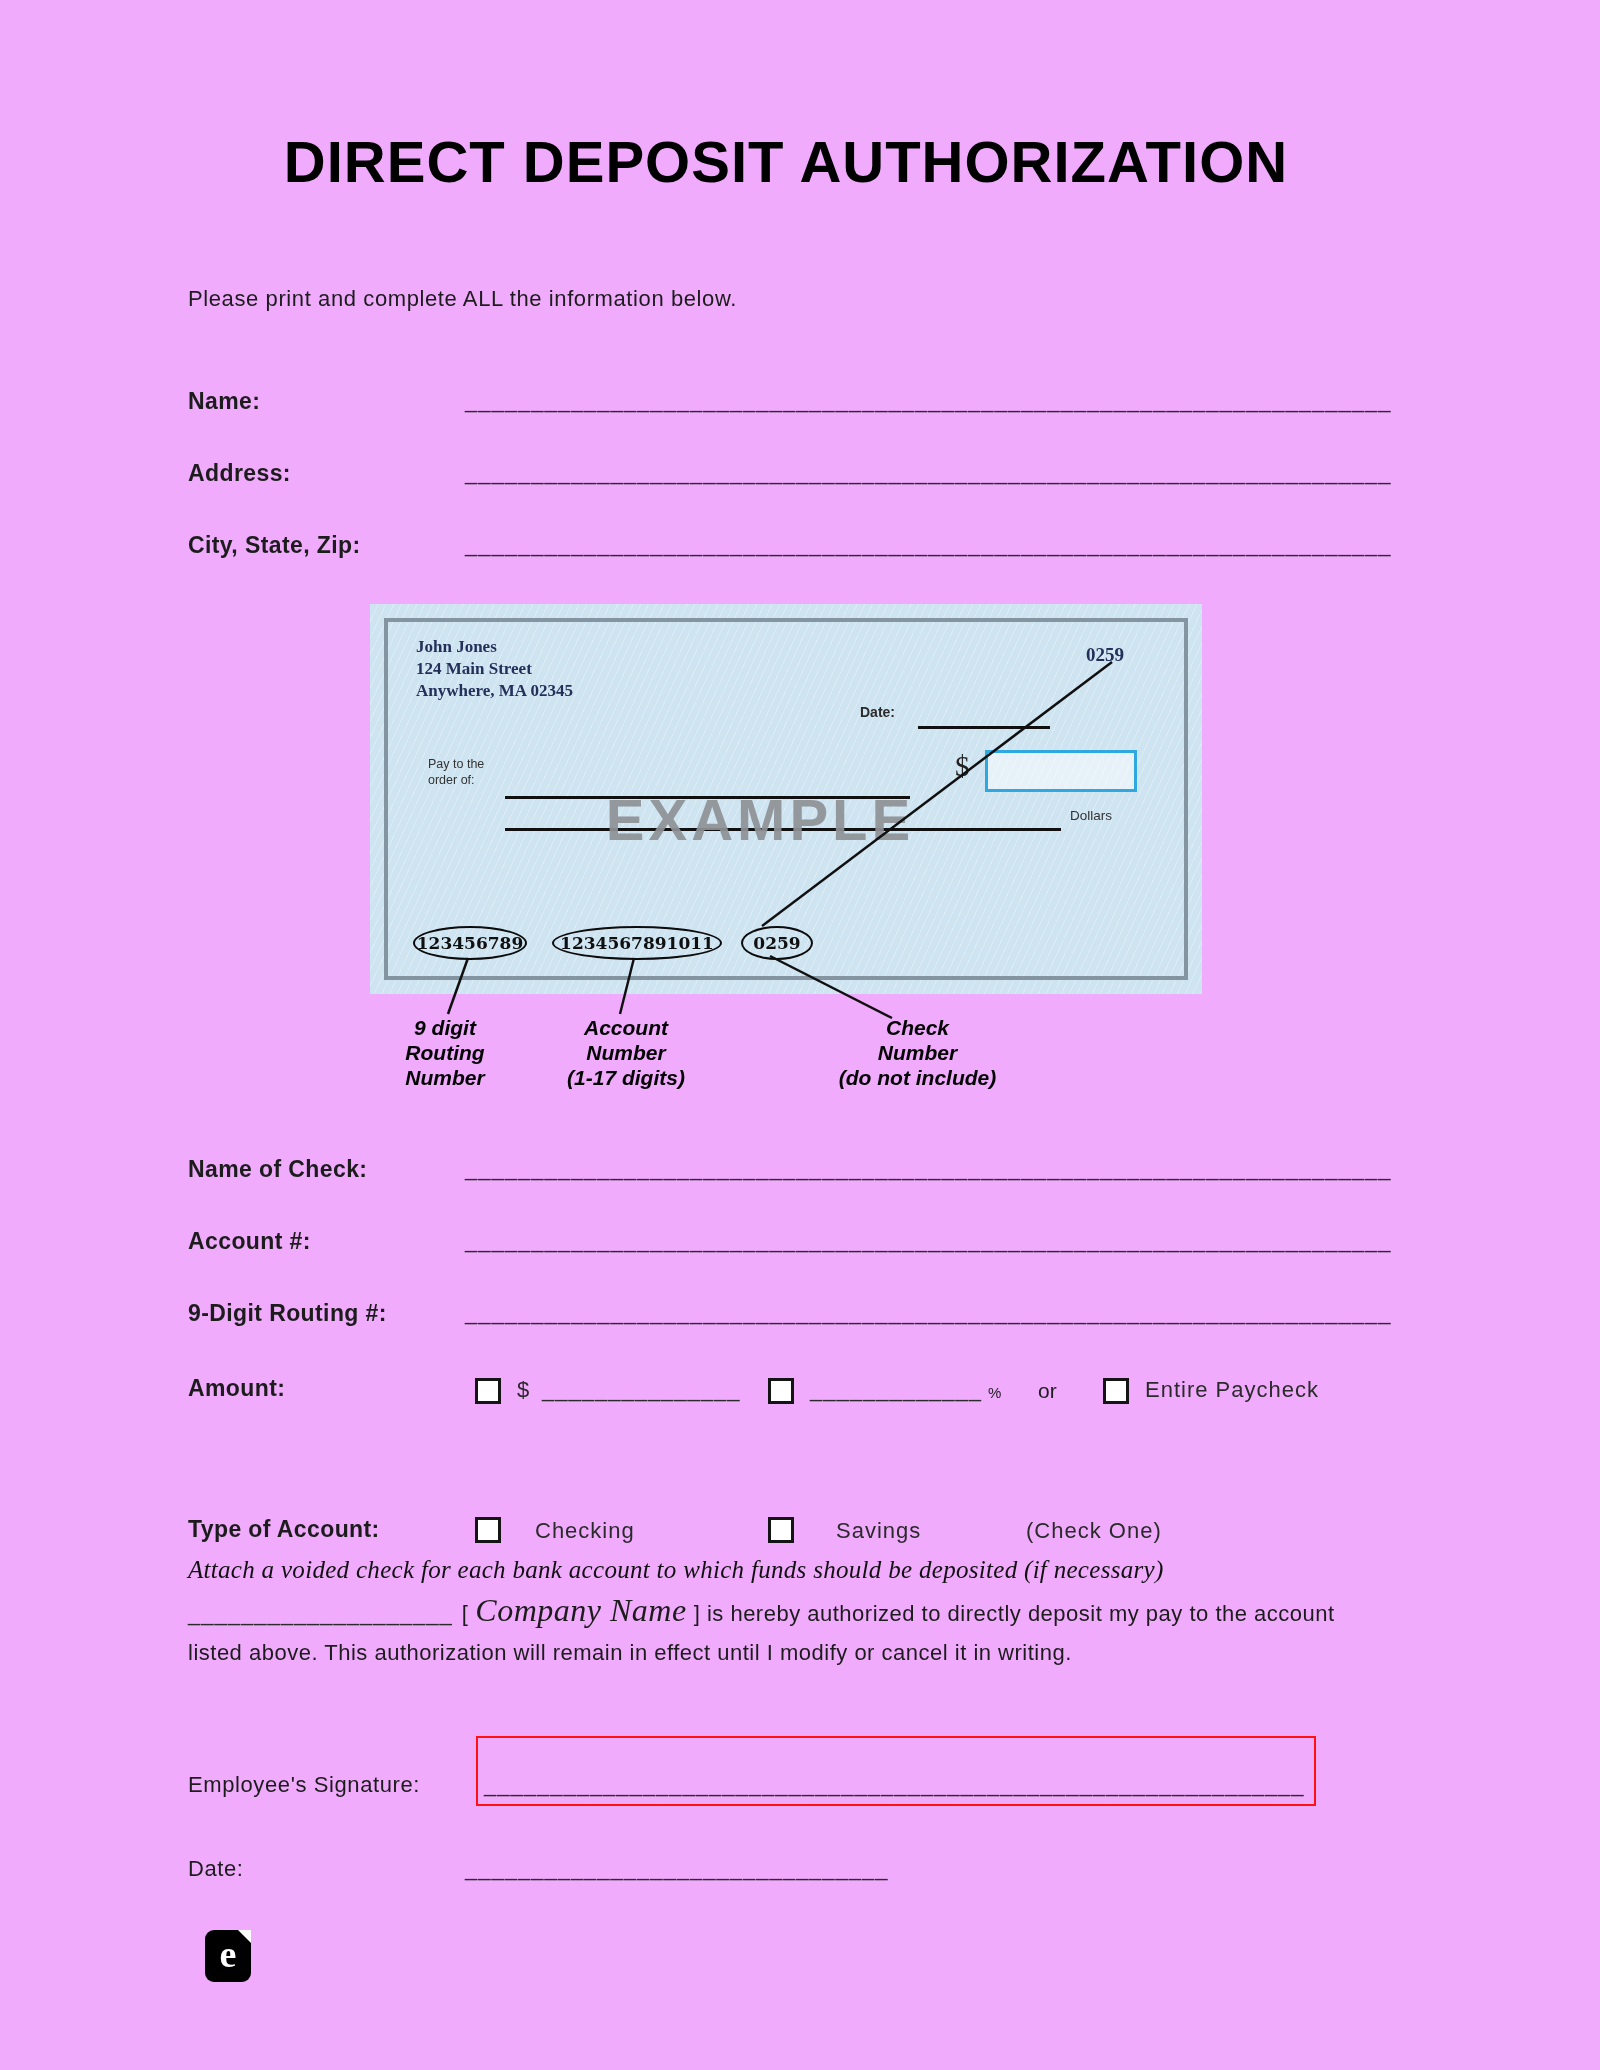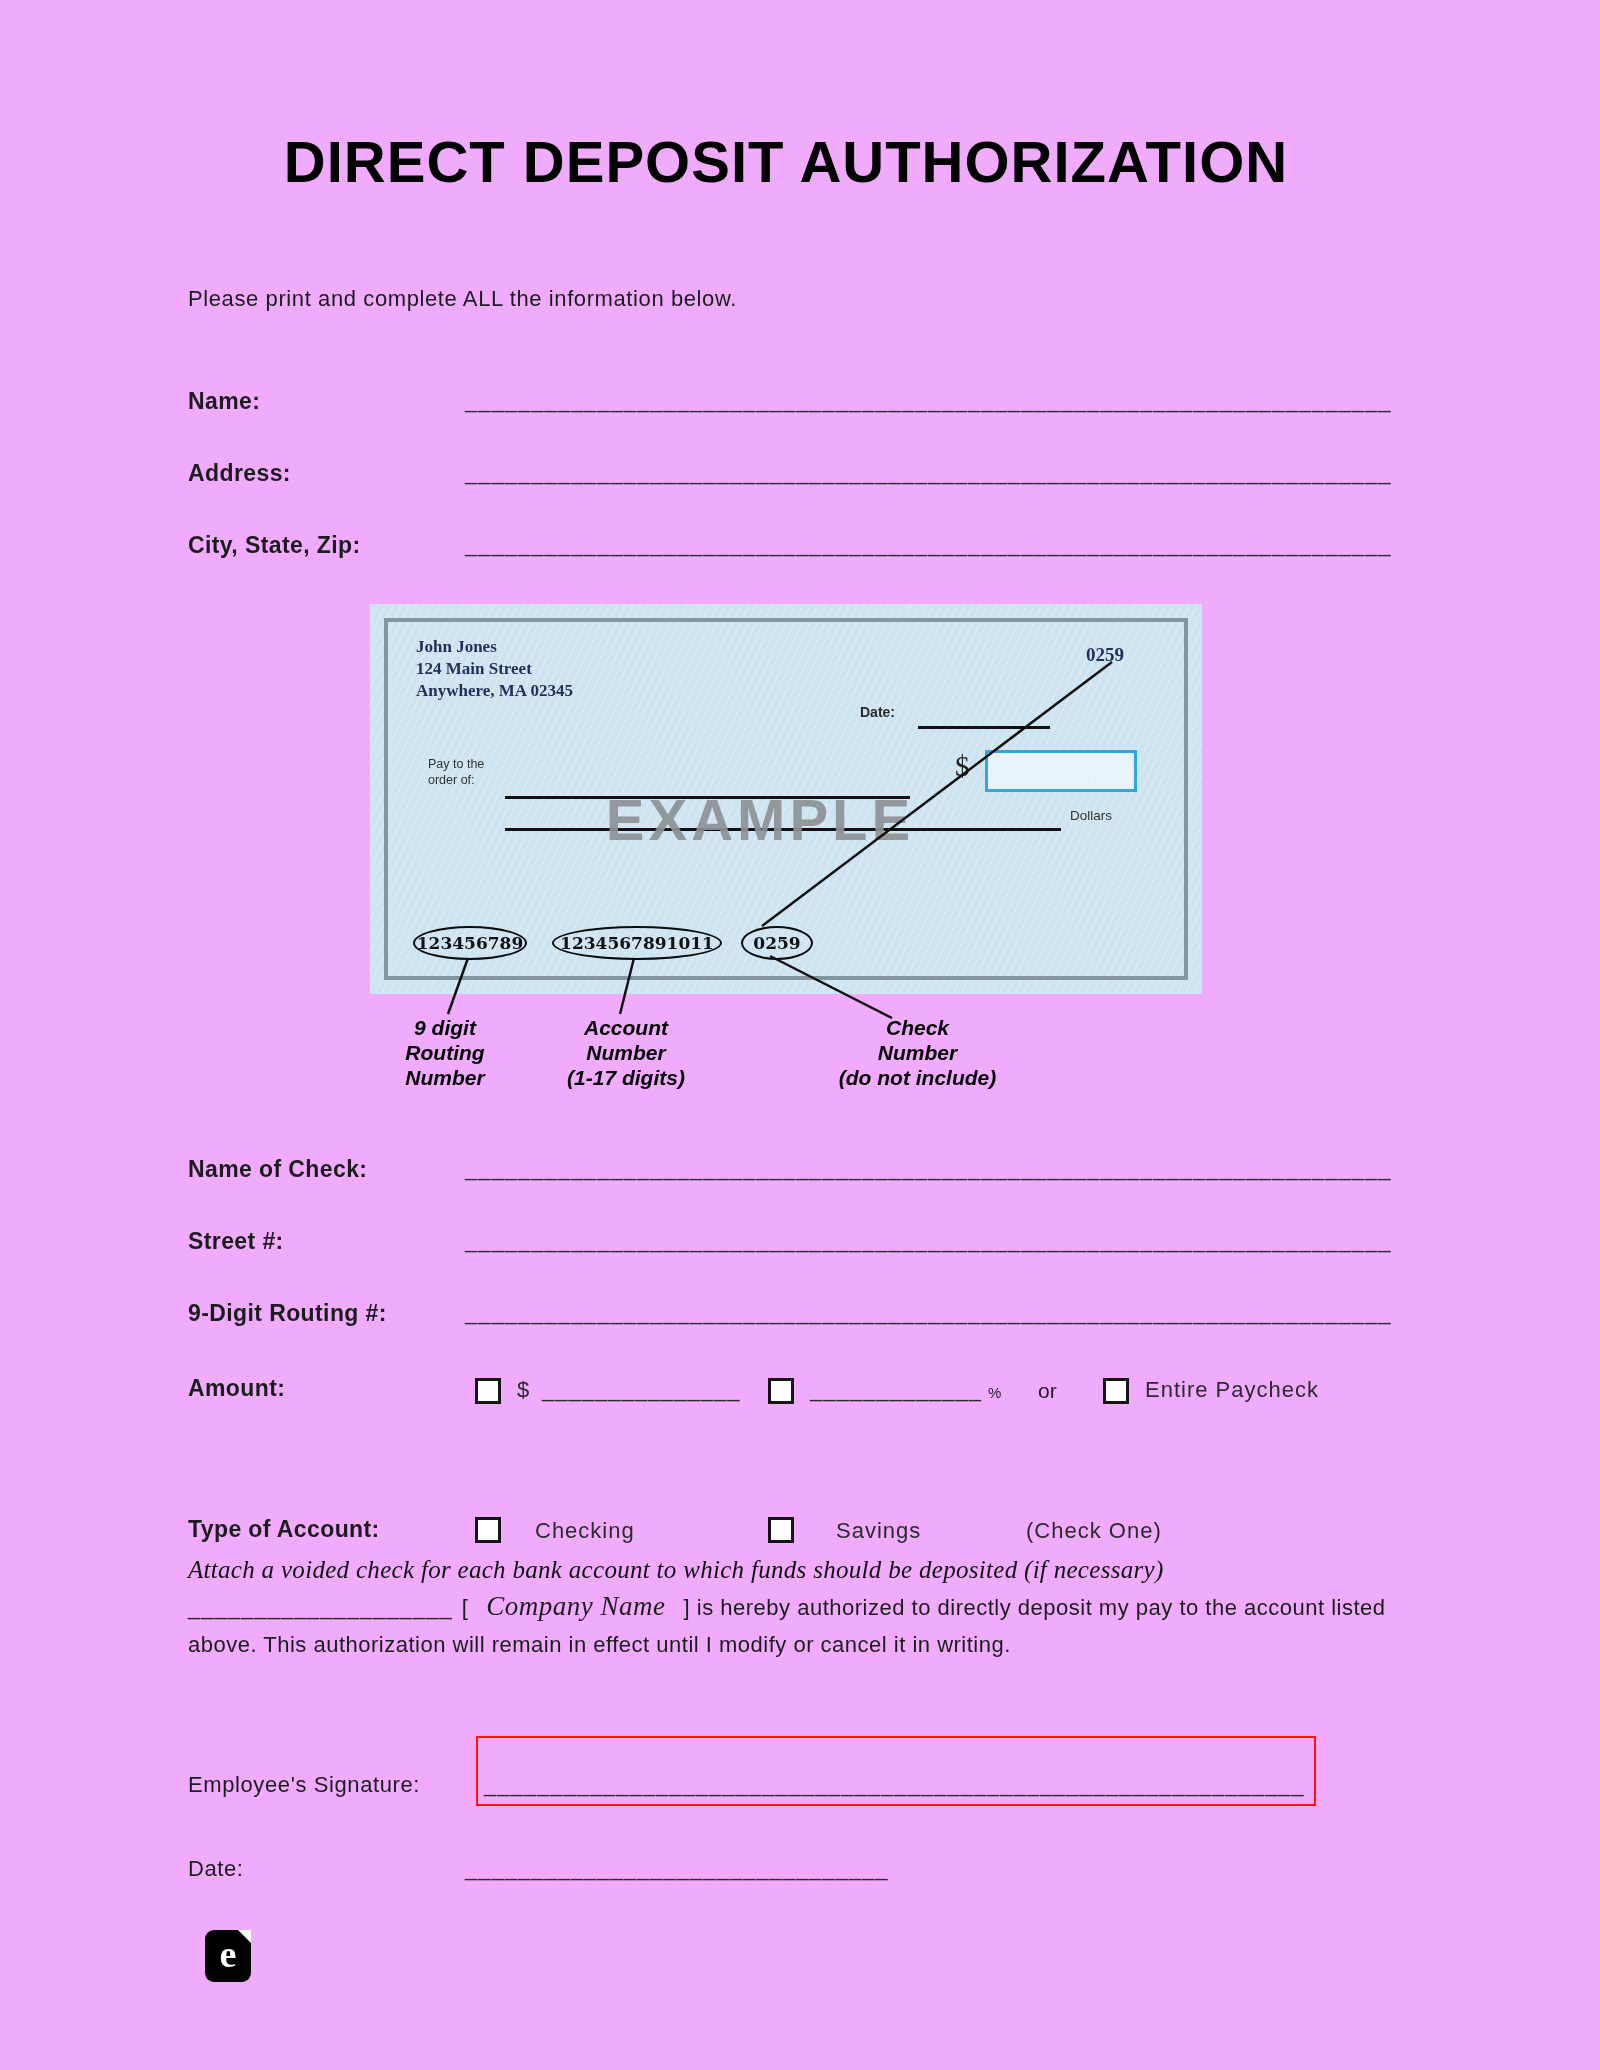--- a/index.html
+++ b/index.html
@@ -58,21 +58,21 @@
   .ann1 { left: 10px;  width: 130px; }
   .ann2 { left: 186px; width: 140px; }
   .ann3 { left: 450px; width: 195px; }
 
   
   .inline-lbl { position: absolute; font-size: 22px; letter-spacing: .6px; }
   .note { left: 188px; top: 1556px; width: 1230px; font-family: "Liberation Serif", serif;
           font-style: italic; font-size: 25px; letter-spacing: .3px; color: #111; }
   .auth { left: 188px; top: 1586px; width: 1205px; font-size: 22px; line-height: 1.55; letter-spacing: .5px; }
   .bro { margin-left: 9px; }
-  .company { font-family: "Liberation Serif", serif; font-style: italic; font-size: 27px; margin: 0 18px; }
+  .company { font-family: "Liberation Serif", serif; font-style: italic; font-size: 32px; margin: 0 7px; }
   .sig-box { left: 476px; top: 1736px; width: 836px; height: 66px; border: 2px solid #ff1111; }
   .logo { left: 205px; top: 1930px; width: 46px; height: 52px; background: #000; border-radius: 9px; }
   .logo-e { position: absolute; left: 0; top: 2px; width: 100%; text-align: center;
             font-family: "Liberation Serif", serif; font-weight: bold; font-size: 38px; color: #fff; }
   .logo-notch { position: absolute; top: 0; right: 0; width: 0; height: 0;
                 border-top: 13px solid #fff; border-left: 13px solid transparent; }
 </style>
 </head>
 <body>
 
@@ -130,21 +130,21 @@
     <div class="ann ann3">Check
 Number
 (do not include)</div>
   </div>
 
   <div class="abs frow" style="top:1156px">
     <span class="flabel">Name of Check:</span>
     <span class="fline blank">______________________________________________________________________</span>
   </div>
   <div class="abs frow" style="top:1228px">
-    <span class="flabel">Street #:</span>
+    <span class="flabel">Account #:</span>
     <span class="fline blank">______________________________________________________________________</span>
   </div>
   <div class="abs frow" style="top:1300px">
     <span class="flabel">9-Digit Routing #:</span>
     <span class="fline blank">______________________________________________________________________</span>
   </div>
 
   <div class="abs frow" style="top:1375px">
     <span class="flabel">Amount:</span>
     <span class="cb" style="left:287px;top:3px"></span>

